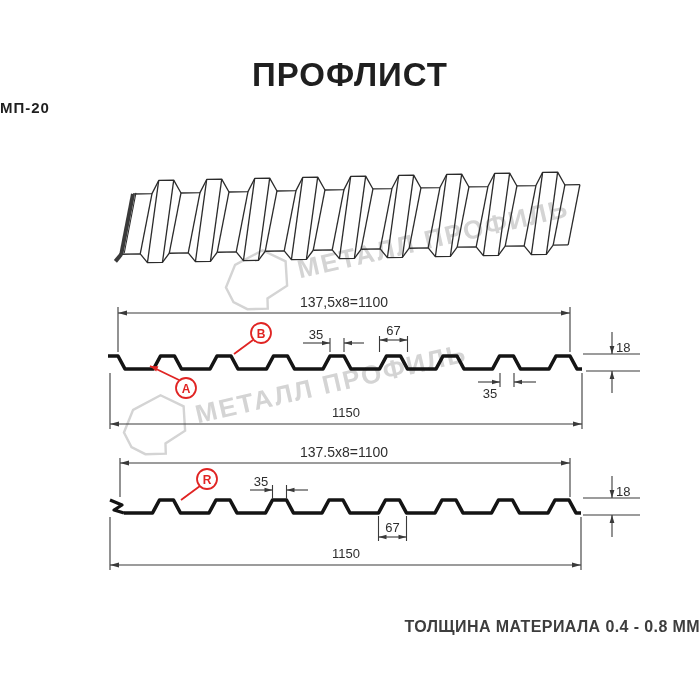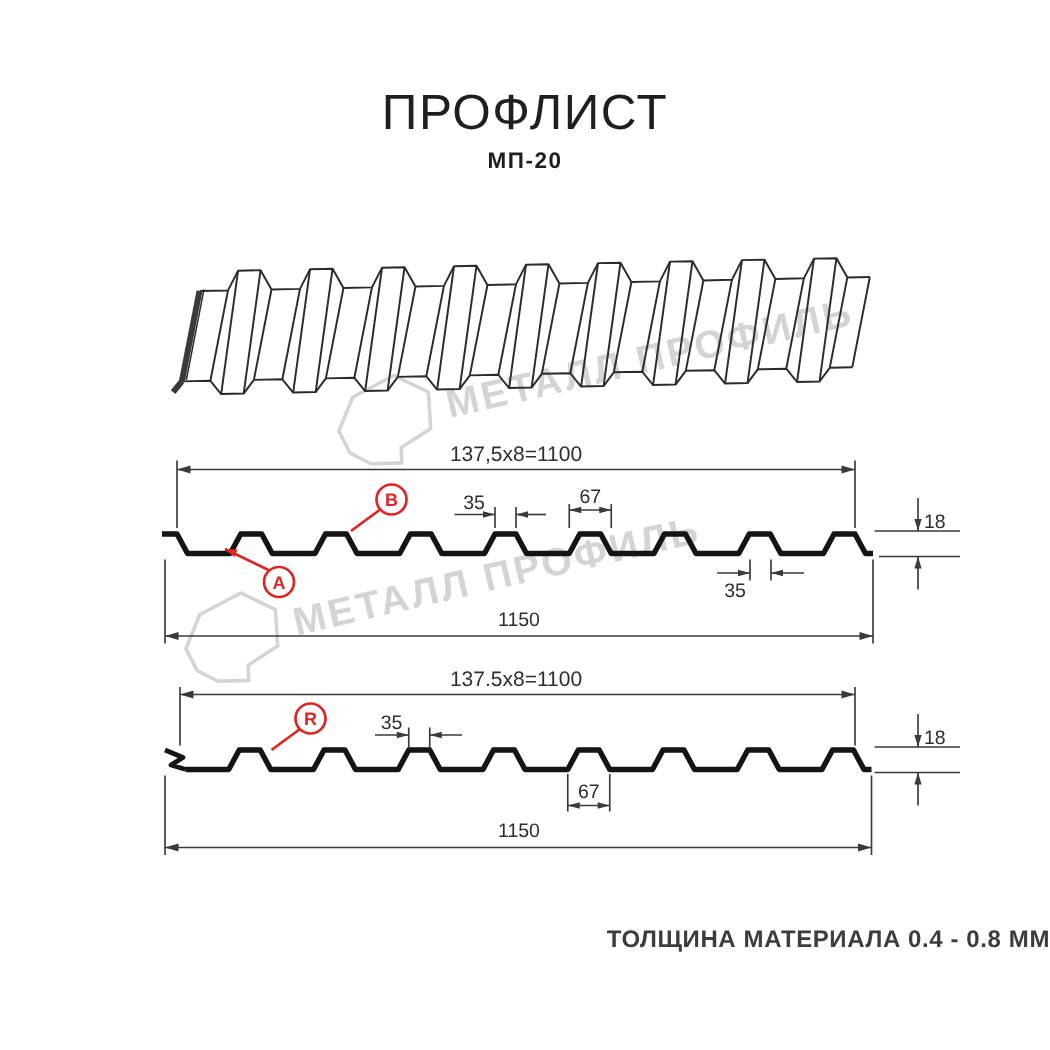--- a/index.html
+++ b/index.html
@@ -1,20 +1,20 @@
 <!DOCTYPE html>
 <html><head>
 <meta charset="utf-8">
 <style>
   html,body{margin:0;padding:0;background:#fff;}
   .page{position:relative;width:700px;height:700px;background:#ffffff;overflow:hidden;
         font-family:"Liberation Sans", sans-serif;}
   .title{position:absolute;top:56px;left:0;width:700px;text-align:center;
-         font-size:33px;font-weight:400;letter-spacing:1px;color:#1f1f1f;}
-  .subtitle{position:absolute;top:99px;left:0;width:700px;text-align:center;
+         font-size:33px;font-weight:700;letter-spacing:1px;color:#1f1f1f;}
+  .subtitle{position:absolute;top:99px;left:0;width:700px;text-align:left;
          font-size:15px;font-weight:700;letter-spacing:1px;color:#1f1f1f;}
   .footer{position:absolute;top:618px;left:0;width:700px;text-align:right;
          font-size:16px;font-weight:700;letter-spacing:0.4px;color:#3d3d3d;}
   svg{position:absolute;top:0;left:0;}
   svg text{font-family:"Liberation Sans", sans-serif;}
   .dimtxt{font-size:13px;fill:#2e2e2e;}
   .pitchtxt{font-size:14px;fill:#2e2e2e;}
   .lbltxt{font-size:12px;font-weight:700;}
   .wmtxt{font-size:26px;font-weight:700;letter-spacing:2px;}
 </style>

